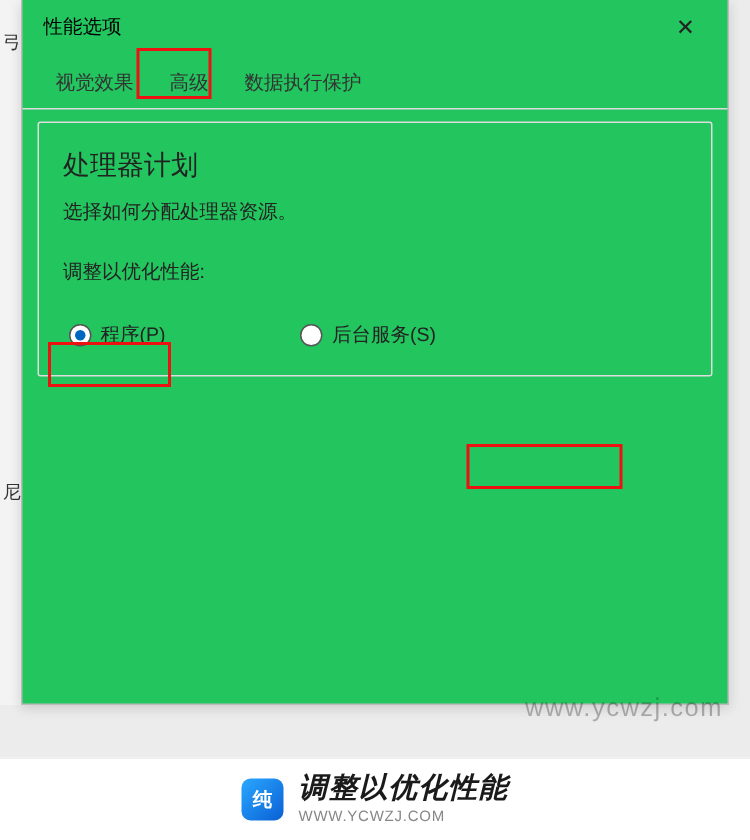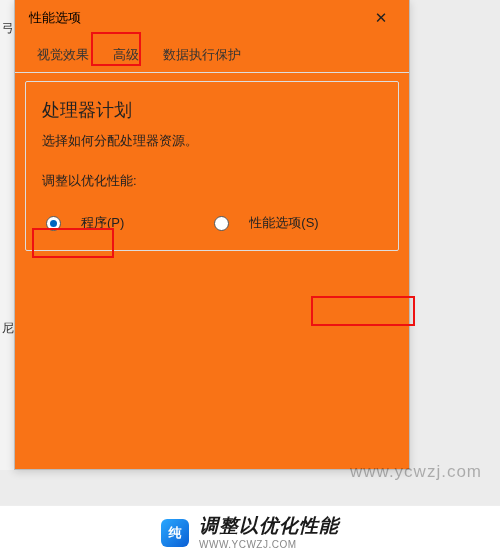--- a/index.html
+++ b/index.html
@@ -9,23 +9,23 @@
     background: #ececec;
     width: 500px;
     height: 560px;
     position: relative;
     overflow: hidden;
   }
   .window {
     position: absolute;
     left: 14px;
     top: 0;
-    width: 396px;
+    width: 472px;
     height: 470px;
-    background: #f97316;
+    background: #22c55e;
     border: 1px solid #bbb;
     border-top: none;
     box-shadow: 0 2px 8px rgba(0,0,0,0.15);
   }
   .titlebar {
     display: flex;
     justify-content: space-between;
     align-items: center;
     height: 36px;
     padding: 0 8px 0 14px;
@@ -85,21 +85,21 @@
   }
   .radio-row {
     display:flex;
     align-items:center;
     gap: 90px;
     padding-left: 4px;
   }
   .radio-item {
     display:flex;
     align-items:center;
-    gap:20px;
+    gap:6px;
     font-size:13px;
     color:#222;
   }
   .radio {
     width:15px;height:15px;border:1px solid #555;border-radius:50%;
     display:flex;align-items:center;justify-content:center;background:#fff;
   }
   .radio.checked::after{
     content:"";width:7px;height:7px;border-radius:50%;background:#0067c0;
   }
@@ -200,21 +200,21 @@
       <div class="group-title">处理器计划</div>
       <div class="group-desc">选择如何分配处理器资源。</div>
       <div class="label-line">调整以优化性能:</div>
       <div class="radio-row">
         <label class="radio-item">
           <span class="radio checked"></span>
           <span>程序(P)</span>
         </label>
         <label class="radio-item">
           <span class="radio"></span>
-          <span>性能选项(S)</span>
+          <span>后台服务(S)</span>
         </label>
       </div>
     </div>
 
 
   </div>
 
   <div class="hl hl1"></div>
   <div class="hl hl2"></div>
   <div class="hl hl3"></div>

